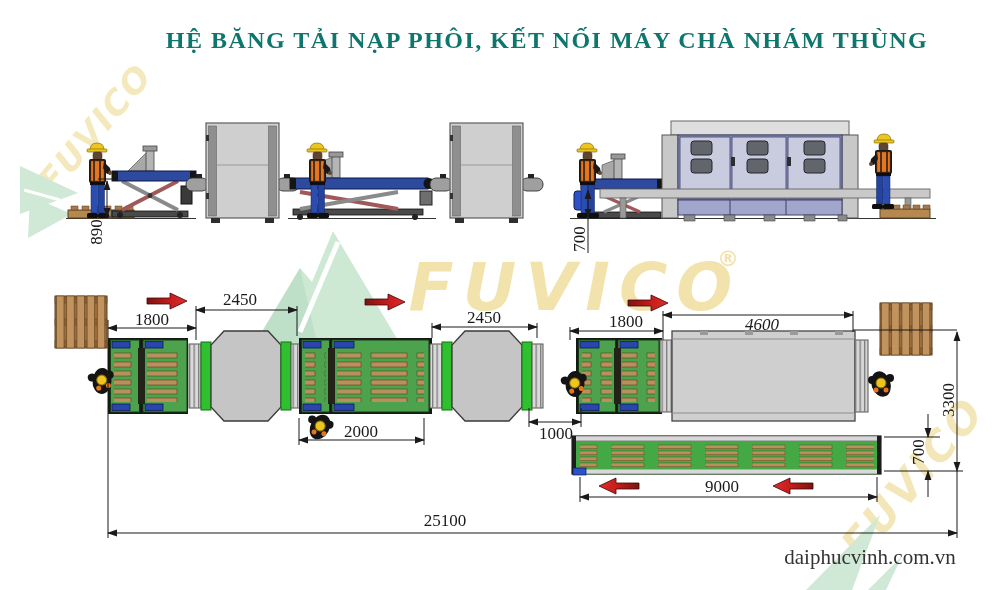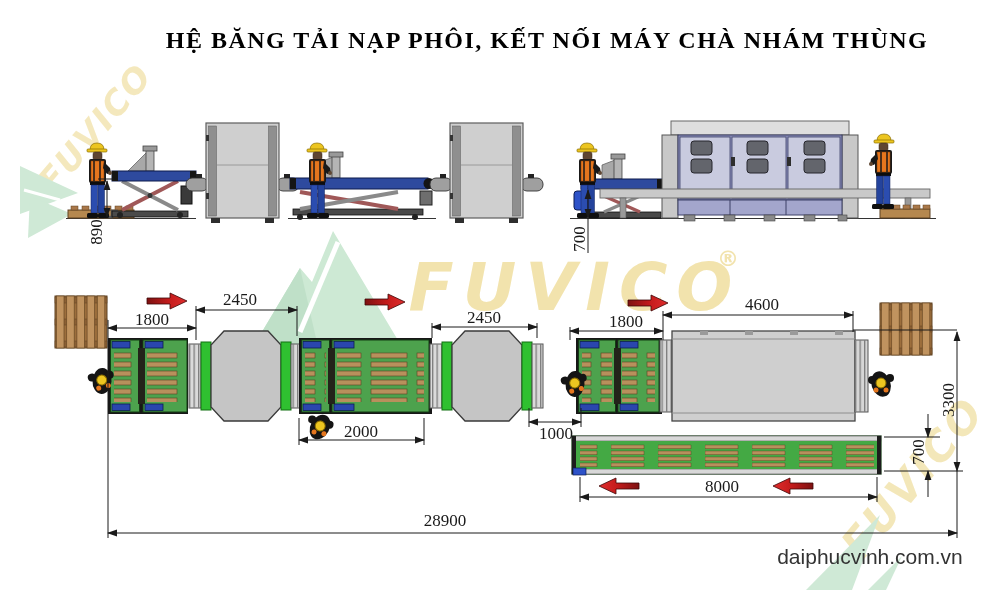--- a/index.html
+++ b/index.html
@@ -9,23 +9,23 @@
   .wm{position:absolute;z-index:1;color:#f2e3ad;font-family:"DejaVu Sans","Liberation Sans",sans-serif;
       font-weight:bold;font-style:italic;white-space:nowrap;user-select:none;}
   .wm-center{font-size:66px;letter-spacing:9px;transform:translate(-50%,-50%);}
   .wm-reg{font-size:22px;transform:translate(-50%,-50%);}
   .wm-tl{font-size:34px;letter-spacing:2px;opacity:.8;transform:translate(-50%,-50%) rotate(-50deg);}
   .wm-br{font-size:42px;letter-spacing:3px;opacity:.85;transform:translate(-50%,-50%) rotate(-50deg);}
   .lbl{position:absolute;z-index:3;font-size:17px;color:#1a1a1a;white-space:nowrap;
        transform:translate(-50%,-50%);line-height:1;}
   .lbl.rot{transform:translate(-50%,-50%) rotate(-90deg);}
   .title{position:absolute;z-index:3;font-size:24px;font-weight:bold;letter-spacing:1.5px;
-         color:#000000;white-space:nowrap;transform:translate(-50%,-50%);}
+         color:#0f766e;white-space:nowrap;transform:translate(-50%,-50%);}
   .url{position:absolute;z-index:3;font-size:21px;color:#333;white-space:nowrap;
-       font-family:Liberation Sans, sans-serif;transform:translate(-50%,-50%);}
+       font-family:Liberation Serif, serif;transform:translate(-50%,-50%);}
 </style>
 </head>
 <body>
 
 <div id="canvas">
 
   <span class="wm wm-tl" style="left:95px;top:128px;">FUVICO</span>
   <span class="wm wm-center" style="left:575px;top:287px;">FUVICO</span>
   <span class="wm wm-reg" style="left:728px;top:258px;">®</span>
   <span class="wm wm-br" style="left:913px;top:478px;">FUVICO</span>
@@ -382,22 +382,22 @@
   </svg>
 
   <span class="title" style="left:547px;top:40px;">HỆ BĂNG TẢI NẠP PHÔI, KẾT NỐI MÁY CHÀ NHÁM THÙNG</span>
 
   <span class="lbl rot" style="left:96px;top:232px;">890</span>
   <span class="lbl rot" style="left:579px;top:239px;">700</span>
   <span class="lbl" style="left:152px;top:319px;">1800</span>
   <span class="lbl" style="left:240px;top:299px;">2450</span>
   <span class="lbl" style="left:484px;top:317px;">2450</span>
   <span class="lbl" style="left:626px;top:321px;">1800</span>
-  <span class="lbl" style="left:762px;top:304px;">4600</span>
+  <span class="lbl" style="left:762px;top:324px;font-style:italic;">4600</span>
   <span class="lbl" style="left:361px;top:431px;">2000</span>
   <span class="lbl" style="left:556px;top:433px;">1000</span>
   <span class="lbl rot" style="left:948px;top:400px;">3300</span>
   <span class="lbl rot" style="left:918px;top:452px;">700</span>
-  <span class="lbl" style="left:722px;top:486px;">8000</span>
-  <span class="lbl" style="left:445px;top:520px;">28900</span>
+  <span class="lbl" style="left:722px;top:486px;">9000</span>
+  <span class="lbl" style="left:445px;top:520px;">25100</span>
 
   <span class="url" style="left:870px;top:557px;">daiphucvinh.com.vn</span>
 </div>
 
 </body></html>

